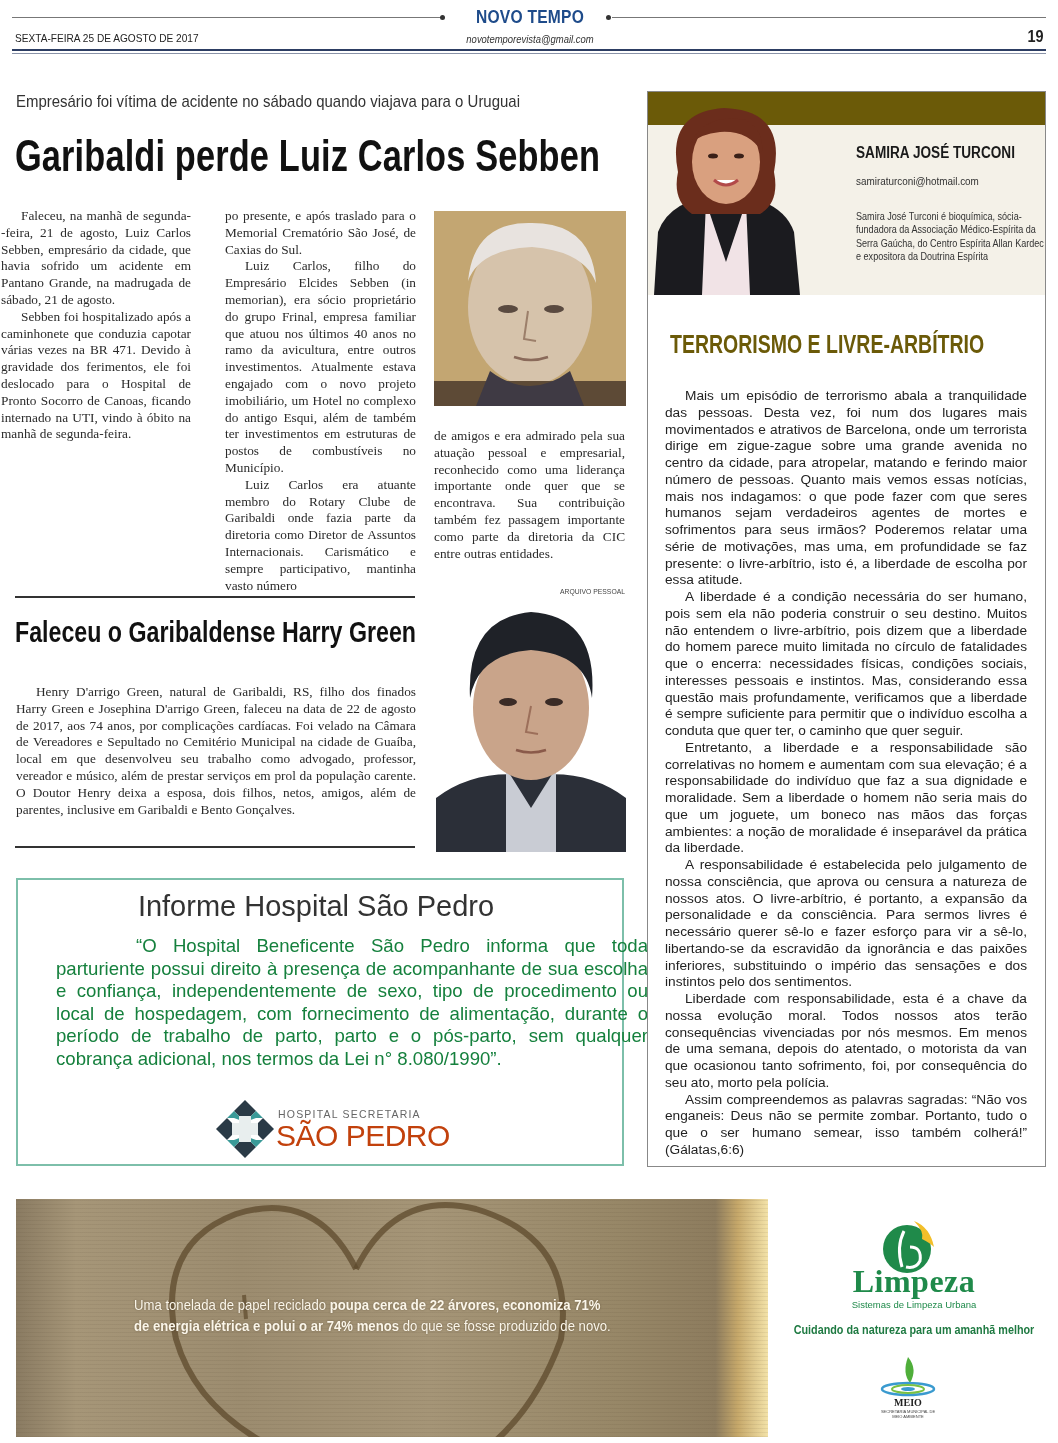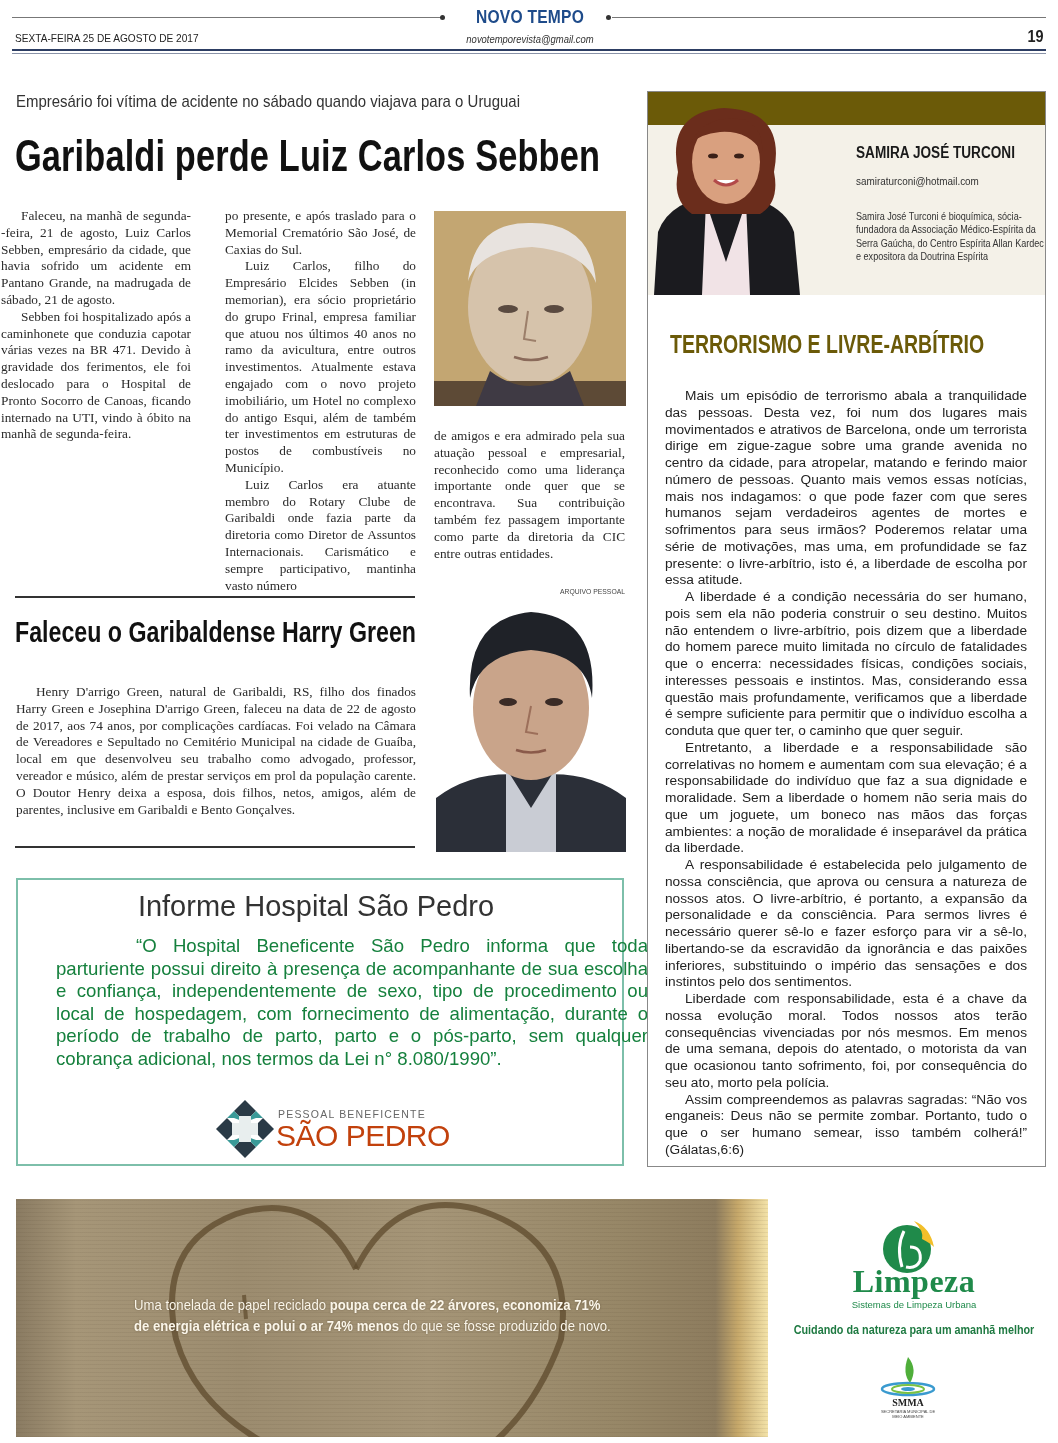--- a/index.html
+++ b/index.html
@@ -159,21 +159,21 @@
       <polygon points="29,36 40,47 29,58 18,47" fill="#2a3a46"></polygon>
       <polygon points="0,29 11,18 22,29 11,40" fill="#2a3a46"></polygon>
       <polygon points="36,29 47,18 58,29 47,40" fill="#2a3a46"></polygon>
       <polygon points="18,11 29,22 18,18 11,18" fill="#3a9a98"></polygon>
       <polygon points="40,11 47,18 40,18 29,22" fill="#3a9a98"></polygon>
       <polygon points="11,40 18,40 29,36 18,47" fill="#3a9a98"></polygon>
       <polygon points="40,40 47,40 40,47 29,36" fill="#3a9a98"></polygon>
       <rect x="23" y="16" width="12" height="26" fill="#e8eeee"></rect>
       <rect x="16" y="23" width="26" height="12" fill="#e8eeee"></rect>
     </svg>
-    <div class="hosp-logo-top">PESSOAL BENEFICENTE</div>
+    <div class="hosp-logo-top">HOSPITAL SECRETARIA</div>
     <div class="hosp-logo-main">SÃO PEDRO</div>
   </div>
 </div>
 
 <div class="col-box">
   <div class="col-header-band"></div>
   <div class="col-header-bg"></div>
   <div class="photo col-portrait">
     <svg viewBox="0 0 152 193" preserveAspectRatio="none">
       <path d="M4 193 L8 130 Q20 96 76 92 Q132 96 144 130 L150 193Z" fill="#1b1b1f"></path>
@@ -224,15 +224,15 @@
   </svg>
   <div class="bia-name">Limpeza</div>
   <div class="bia-sub">Sistemas de Limpeza Urbana</div>
   <div class="bia-slogan">Cuidando da natureza para um amanhã melhor</div>
   <svg class="smma" viewBox="0 0 60 66">
     <path d="M30 2 Q40 14 32 28 Q24 18 30 2Z" fill="#4fae3a"></path>
     <ellipse cx="30" cy="34" rx="26" ry="6" fill="none" stroke="#3a9acf" stroke-width="2.5"></ellipse>
     <ellipse cx="30" cy="34" rx="16" ry="4" fill="none" stroke="#7ac143" stroke-width="2"></ellipse>
     <ellipse cx="30" cy="34" rx="7" ry="2" fill="#3a9acf"></ellipse>
   </svg>
-  <div class="smma-text">SMMA</div>
+  <div class="smma-text">MEIO</div>
   <div class="smma-sub">SECRETARIA MUNICIPAL DE MEIO AMBIENTE</div>
 </div>
 
 </body></html>

